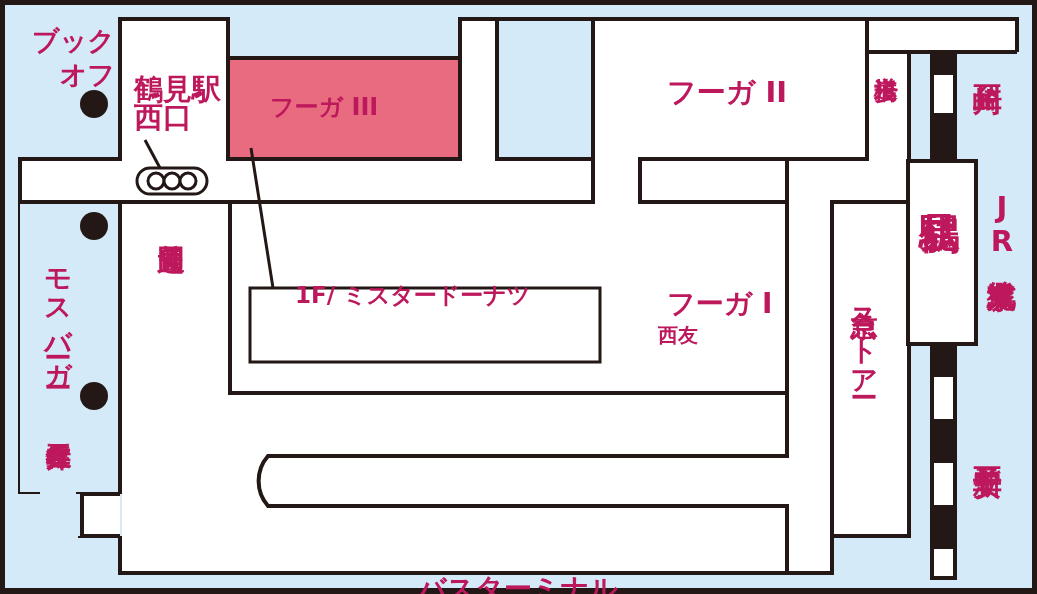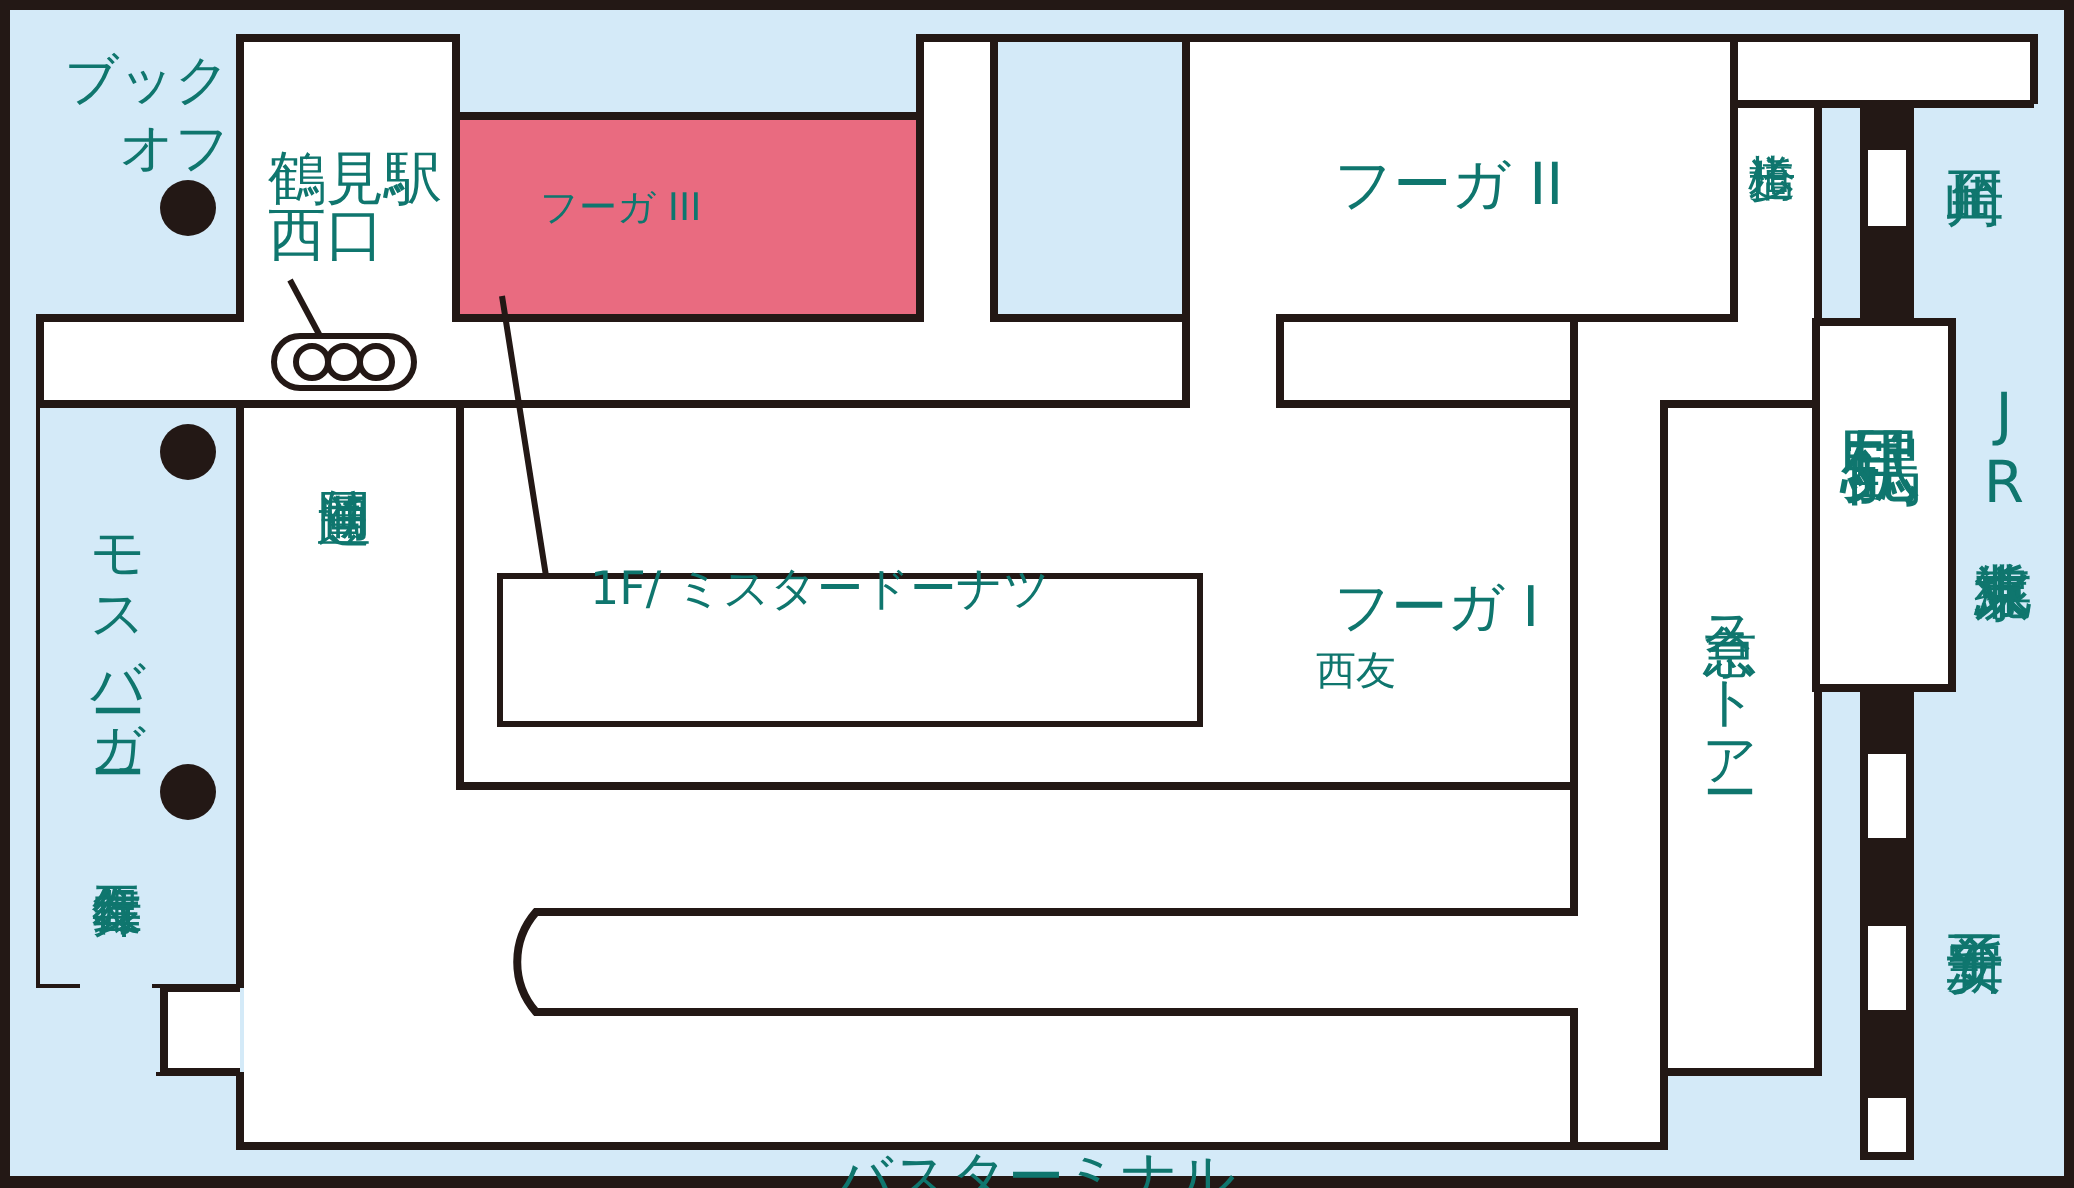--- a/index.html
+++ b/index.html
@@ -1,18 +1,18 @@
 <!DOCTYPE html>
 <html><head>
 <meta charset="utf-8">
 <style>
   html,body{margin:0;padding:0;background:#fff;}
   #map{position:relative;width:1037px;height:594px;overflow:hidden;font-family:"DejaVu Sans","Liberation Sans",sans-serif;color:#231815;}
   svg{position:absolute;left:0;top:0;}
-  .lbl{position:absolute;font-size:27px;line-height:1;white-space:nowrap;color:#0f766e;}
+  .lbl{position:absolute;font-size:27px;line-height:1;white-space:nowrap;color:#be185d;font-weight:bold;}
   .v{writing-mode:vertical-rl;text-orientation:upright;letter-spacing:0px;}
   .sm{font-size:29px;}
   .main{font-size:40px;font-weight:bold;color:#0e5aa7;}
   .main .fl{font-size:36px;}
   .stn{font-size:40px;}
 </style>
 </head>
 <body>
 
 <div id="map">
@@ -86,21 +86,21 @@
     </g>
 
     <path d="M251 148 L273 288 H600 V362 H250 V288 H273" fill="none" stroke="#231815" stroke-width="3"></path>
   </svg>
 
   <div class="lbl" style="left:20px;top:24px;width:95px;font-size:27px;line-height:34px;text-align:right;white-space:normal;">ブックオフ</div>
   <div class="lbl sm" style="left:134px;top:75px;width:90px;white-space:normal;line-height:28px;">鶴見駅西口</div>
   <div class="lbl v" style="left:40px;top:250px;height:130px;font-size:27px;line-height:36px;">モスバーガー</div>
   <div class="lbl v" style="left:40px;top:424px;height:110px;font-size:25px;line-height:36px;background:linear-gradient(to right,#d4eaf8,#d4eaf8);">三井住友銀行</div>
   <div class="lbl v" style="left:158px;top:225px;font-size:27px;">豊岡通り</div>
-  <div class="lbl" style="left:270px;top:95px;font-size:19px;">フーガ III</div>
+  <div class="lbl" style="left:270px;top:95px;font-size:24px;">フーガ III</div>
   <div class="lbl" style="left:667px;top:78px;font-size:29px;">フーガ II</div>
   <div class="lbl v" style="left:874px;top:58px;font-size:24px;">歩道橋</div>
   <div class="lbl sm" style="left:295px;top:252px;font-size:23px;margin-top:32px;">1F/ ミスタードーナツ</div>
   <div class="lbl" style="left:667px;top:290px;font-size:28px;text-align:center;">フーガ I</div>
   <div class="lbl" style="left:658px;top:325px;font-size:20px;">西友</div>
   <div class="lbl v" style="left:851px;top:290px;font-size:27px;">京急ストアー</div>
   <div class="lbl" style="left:418px;top:530px;font-size:28px;margin-top:45px;">バスターミナル</div>
   <div class="lbl v stn" style="left:920px;top:183px;">鶴見駅</div>
   <div class="lbl v" style="left:973px;top:62px;font-size:29px;">至川崎</div>
   <div class="lbl v" style="left:984px;top:190px;font-size:29px;line-height:36px;">JR京浜東北線</div>

